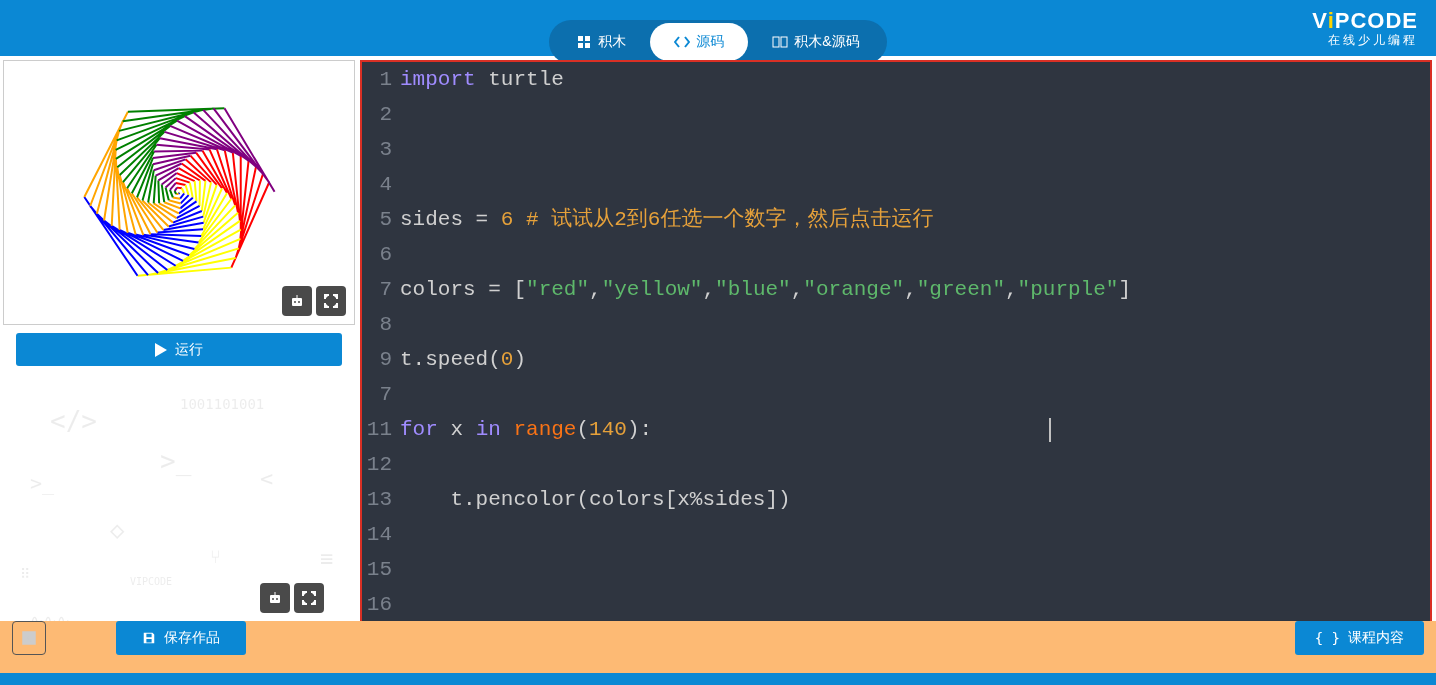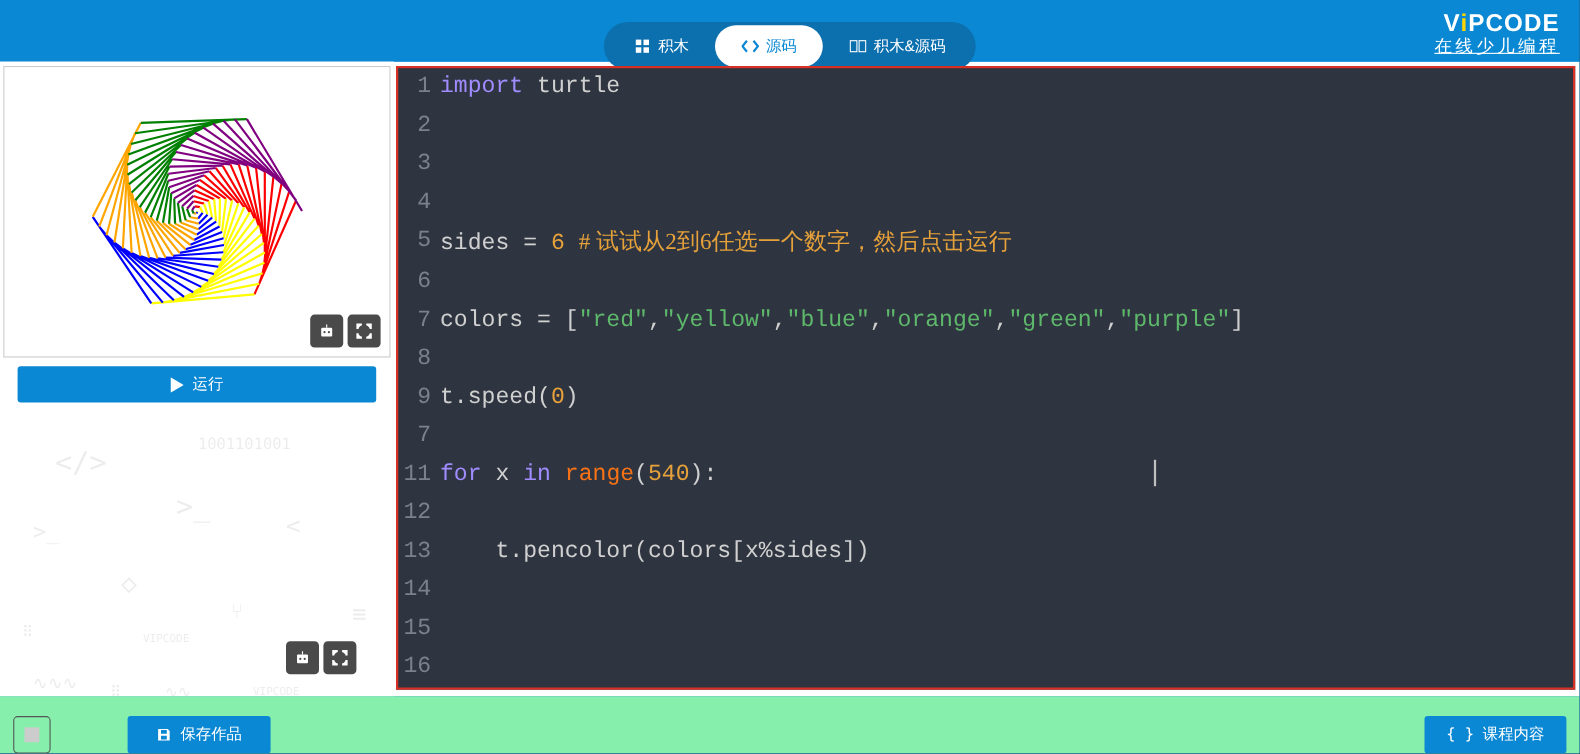--- a/index.html
+++ b/index.html
@@ -48,21 +48,21 @@
   top: 8px;
   text-align: right;
   color: #fff;
 }
 .logo .brand {
   font-size: 22px;
   font-weight: 900;
   letter-spacing: 1px;
 }
 .logo .brand .yi { color: #ffd400; }
-.logo .sub { font-size: 16px; letter-spacing: 3px; margin-top:-2px;text-decoration:underline; }
+.logo .sub { font-size: 12px; letter-spacing: 3px; margin-top:-2px; }
 .main {
   display: flex;
   height: calc(100% - 56px - 52px);
   background: #fff;
 }
 .left {
   width: 358px;
   flex: none;
   background: #fff;
   position: relative;
@@ -150,37 +150,37 @@
   color: #7a818c;
   padding-right: 8px;
   flex: none;
   user-select: none;
 }
 .code { color: #d0d0d0; }
 .kw { color: #a08cff; }
 .str { color: #5eb86b; }
 .num { color: #e6a13a; }
 .fn { color: #f97316; }
-.cmt { color: #e6a13a; font-family: Liberation Serif, serif; }
+.cmt { color: #e6a13a; }
 .id { color: #d0d0d0; }
 .cursor-mark {
   position: absolute;
   width: 2px;
   height: 24px;
   background: #c0c0c0;
 }
 .footer {
   position: absolute;
-  bottom: 0;
+  bottom: 12px;
   left: 0;
   right: 0;
   height: 52px;
-  background: #86efac;
-  display: flex;
-  align-items: flex-end;
+  background: #fdba74;
+  display: flex;
+  align-items: flex-start;
   padding: 0 12px;
 }
 .foot-icon-btn {
   width: 34px;
   height: 34px;
   border: 1px solid #555;
   border-radius: 4px;
   display: flex;
   align-items: center;
   justify-content: center;
@@ -319,21 +319,21 @@
       <div class="code-line"><div class="gutter">1</div><div class="code"><span class="kw">import</span><span class="id"> turtle</span></div></div>
       <div class="code-line"><div class="gutter">2</div><div class="code"></div></div>
       <div class="code-line"><div class="gutter">3</div></div>
       <div class="code-line"><div class="gutter">4</div><div class="code"></div></div>
       <div class="code-line"><div class="gutter">5</div><div class="code"><span class="id">sides = </span><span class="num">6</span><span class="id"> </span><span class="cmt"># 试试从2到6任选一个数字，然后点击运行</span></div></div>
       <div class="code-line"><div class="gutter">6</div><div class="code"></div></div>
       <div class="code-line"><div class="gutter">7</div><div class="code"><span class="id">colors = [</span><span class="str">"red"</span><span class="id">,</span><span class="str">"yellow"</span><span class="id">,</span><span class="str">"blue"</span><span class="id">,</span><span class="str">"orange"</span><span class="id">,</span><span class="str">"green"</span><span class="id">,</span><span class="str">"purple"</span><span class="id">]</span></div></div>
       <div class="code-line"><div class="gutter">8</div><div class="code"></div></div>
       <div class="code-line"><div class="gutter">9</div><div class="code"><span class="id">t.speed(</span><span class="num">0</span><span class="id">)</span></div></div>
       <div class="code-line"><div class="gutter">7</div><div class="code"></div></div>
-      <div class="code-line"><div class="gutter">11</div><div class="code"><span class="kw">for</span><span class="id"> x </span><span class="kw">in</span><span class="id"> </span><span class="fn">range</span><span class="id">(</span><span class="num">540</span><span class="id">):</span></div></div>
+      <div class="code-line"><div class="gutter">11</div><div class="code"><span class="kw">for</span><span class="id"> x </span><span class="kw">in</span><span class="id"> </span><span class="fn">range</span><span class="id">(</span><span class="num">140</span><span class="id">):</span></div></div>
       <div class="code-line"><div class="gutter">12</div><div class="code"></div></div>
       <div class="code-line"><div class="gutter">13</div><div class="code"><span class="id">    t.pencolor(colors[x%sides])</span></div></div>
       <div class="code-line"><div class="gutter">14</div><div class="code"></div></div>
       <div class="code-line"><div class="gutter">15</div></div>
       <div class="code-line"><div class="gutter">16</div><div class="code"></div></div>
       <div class="cursor-mark" style="left: 687px; top: 356px;"></div>
     </div>
 </div>
 
 <div class="footer">

